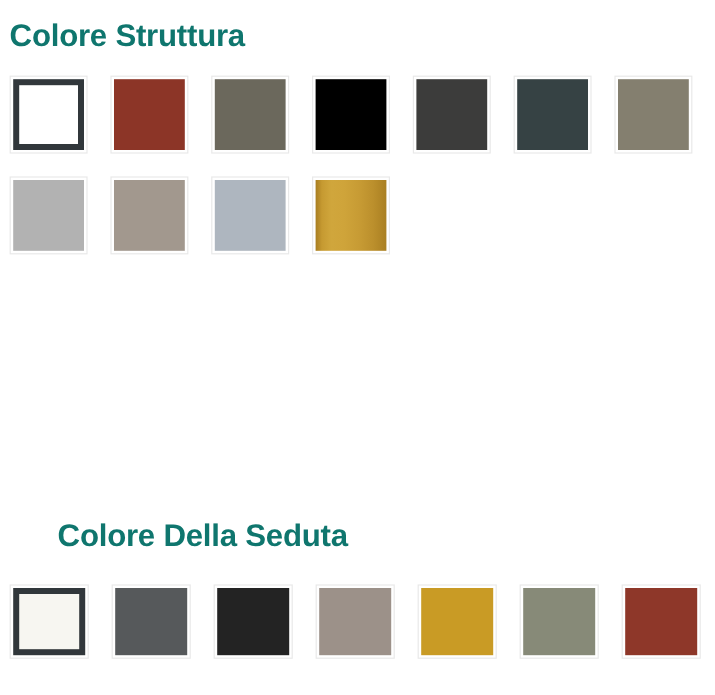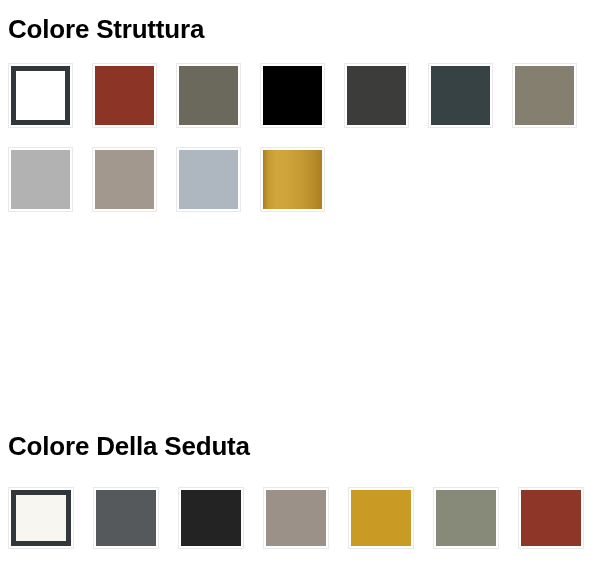--- a/index.html
+++ b/index.html
@@ -24,24 +24,24 @@
   
   .section-title {
     position: absolute;
     left: 8px;
     margin: 0;
     font-size: 26px;
     font-weight: 700;
     letter-spacing: -0.2px;
     line-height: 1;
     white-space: nowrap;
-    color: #000000;
+    color: #0f766e;
   }
   #title-struttura { top: 16px; }
-  #title-seduta    { top: 433px; }
+  #title-seduta    { top: 433px; margin-left: 40px; }
 
   
   .swatch-grid {
     position: absolute;
     left: 8px;
     display: flex;
     flex-wrap: wrap;
     align-content: flex-start;
     gap: 19px 19px;
     width: 580px;

